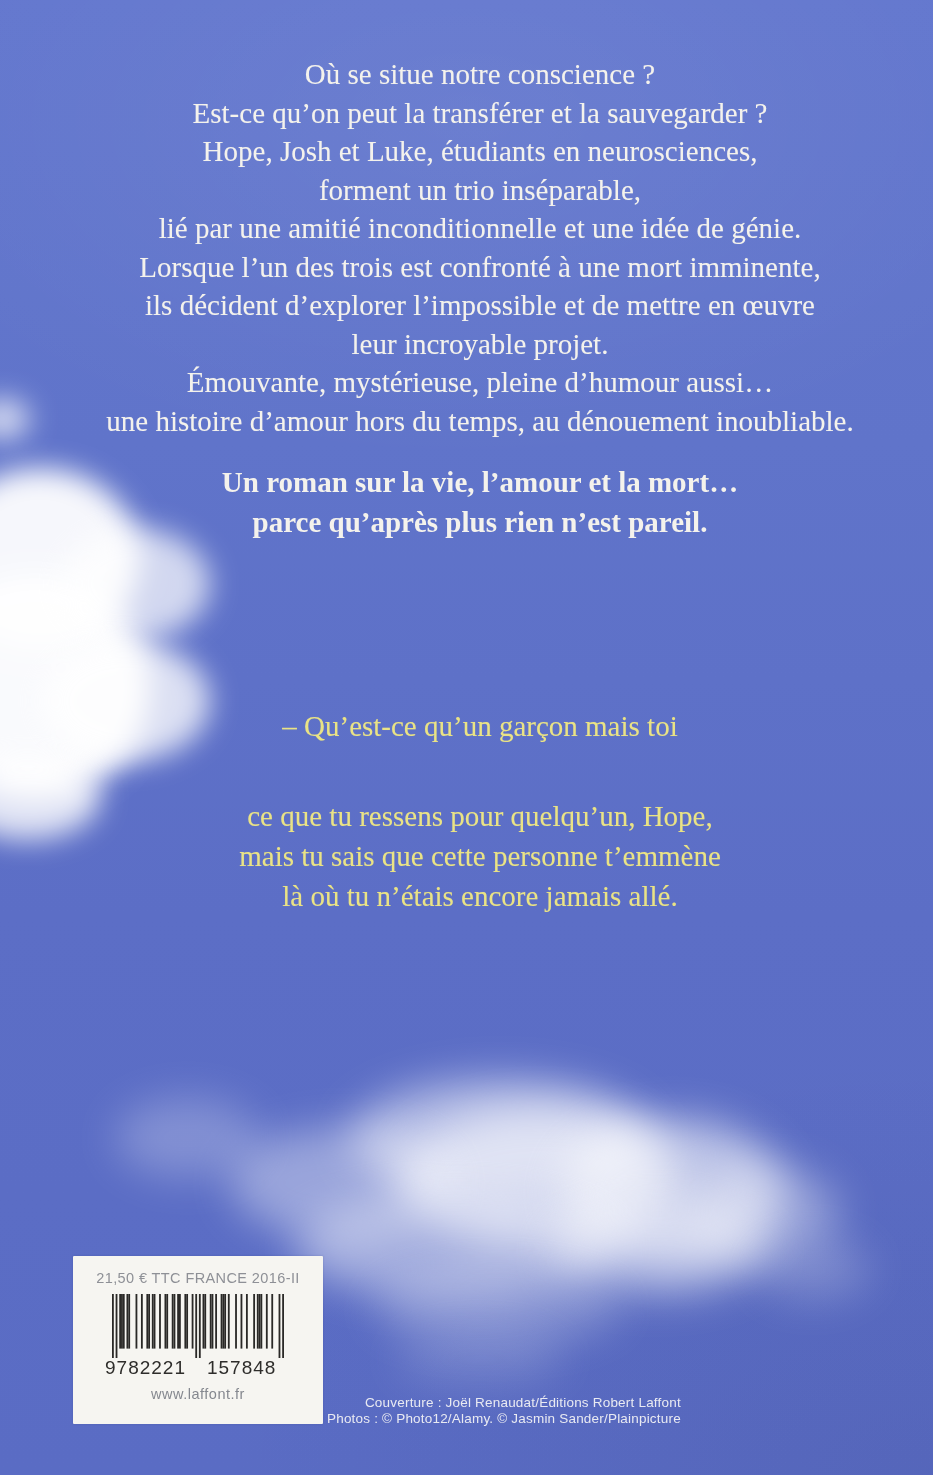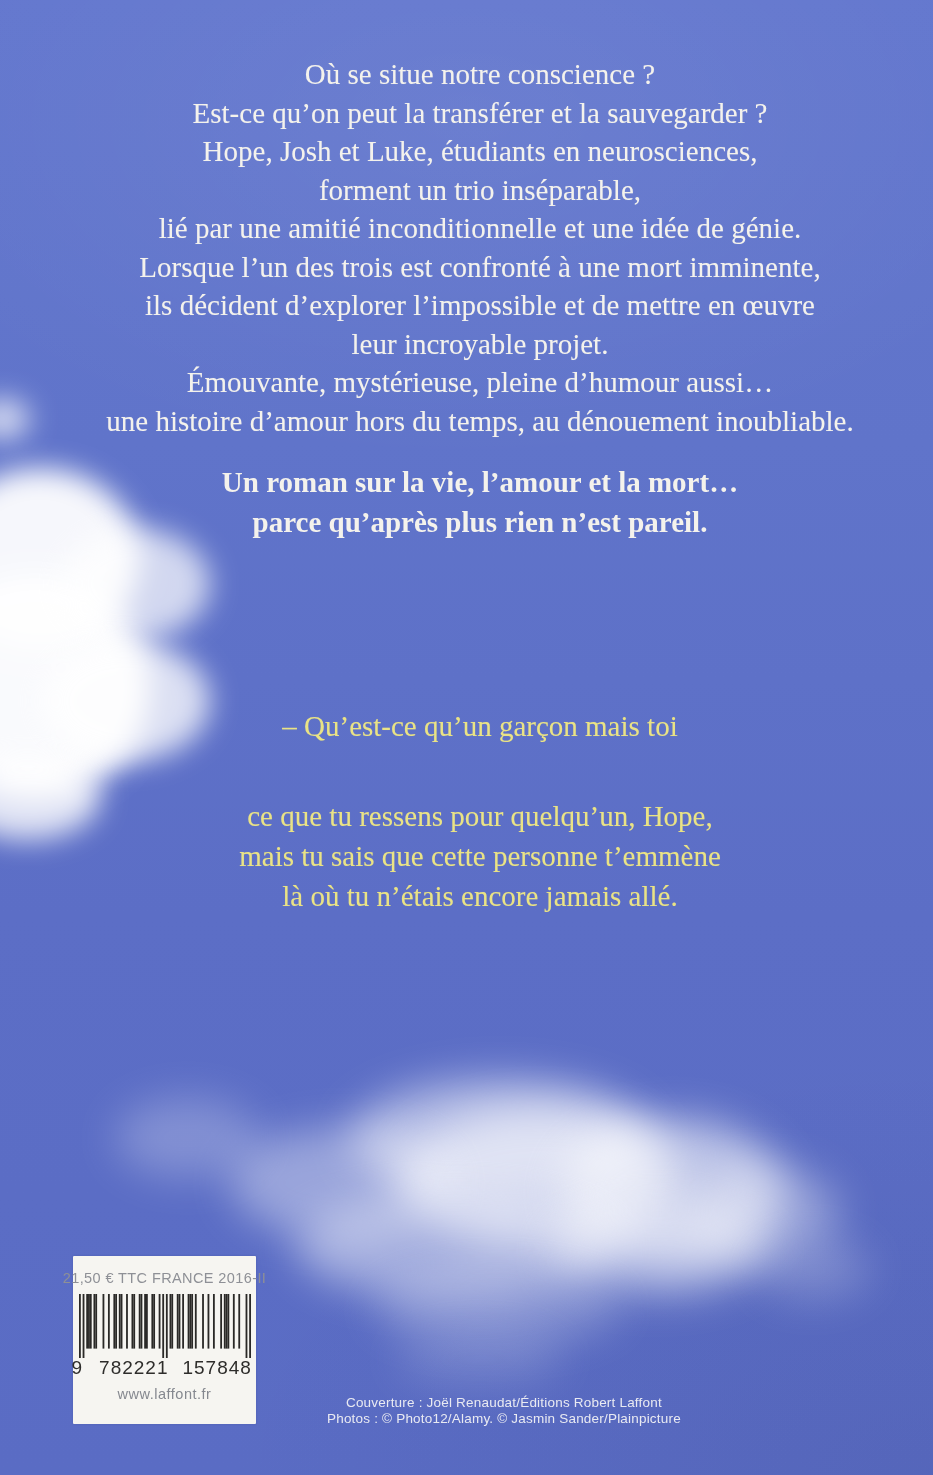--- a/index.html
+++ b/index.html
@@ -21,38 +21,38 @@
   
   .block{position:absolute;left:16px;width:928px;text-align:center;}
   .synopsis{top:55px;font-size:29px;line-height:38.5px;color:#f4f2ec;
     text-shadow:0 0 1px rgba(255,255,255,0.25);}
   .tagline{top:462px;font-size:29px;line-height:40px;font-weight:bold;color:#f4f2ec;}
   .quote{color:#eae385;font-size:29px;line-height:40px;text-shadow:0 0 1px rgba(234,227,133,0.3);}
   .quote1{top:706px;}
   .quote2{top:796px;}
   
   .barcode-box{
-    position:absolute;left:73px;top:1256px;width:183px;height:168px;
+    position:absolute;left:73px;top:1256px;width:250px;height:168px;
     background:#f6f5f1;border-radius:1px;
     font-family:"Liberation Sans", sans-serif;
     display:flex;flex-direction:column;align-items:center;
     box-shadow:0 0 2px rgba(40,50,110,0.25);
   }
   .price{margin-top:14px;font-size:14.5px;letter-spacing:0.4px;color:#8e9096;white-space:nowrap;}
   .ean-svg{margin-top:8px;display:block;}
   .ean-digits{
     width:186px;margin-top:-1px;display:flex;align-items:baseline;
     font-size:19px;color:#2e2d2b;letter-spacing:1px;
   }
-  .ean-digits .g1{margin-left:16px;}
-  .ean-digits .g2{margin-left:14px;}
+  .ean-digits .g1{margin-left:0;}
+  .ean-digits .g2{margin-left:21px;}
   .website{margin-top:7px;font-size:14.5px;letter-spacing:0.5px;color:#85888f;}
   
   .credits{
-    position:absolute;left:327px;top:1395px;text-align:center;
+    position:absolute;left:327px;top:1395px;text-align:right;
     font-family:"Liberation Sans", sans-serif;
     font-size:13.5px;line-height:16px;color:#e9eaf2;
     letter-spacing:0.2px;
   }
 </style>
 </head>
 <body>
 
 <div class="cover">
 

